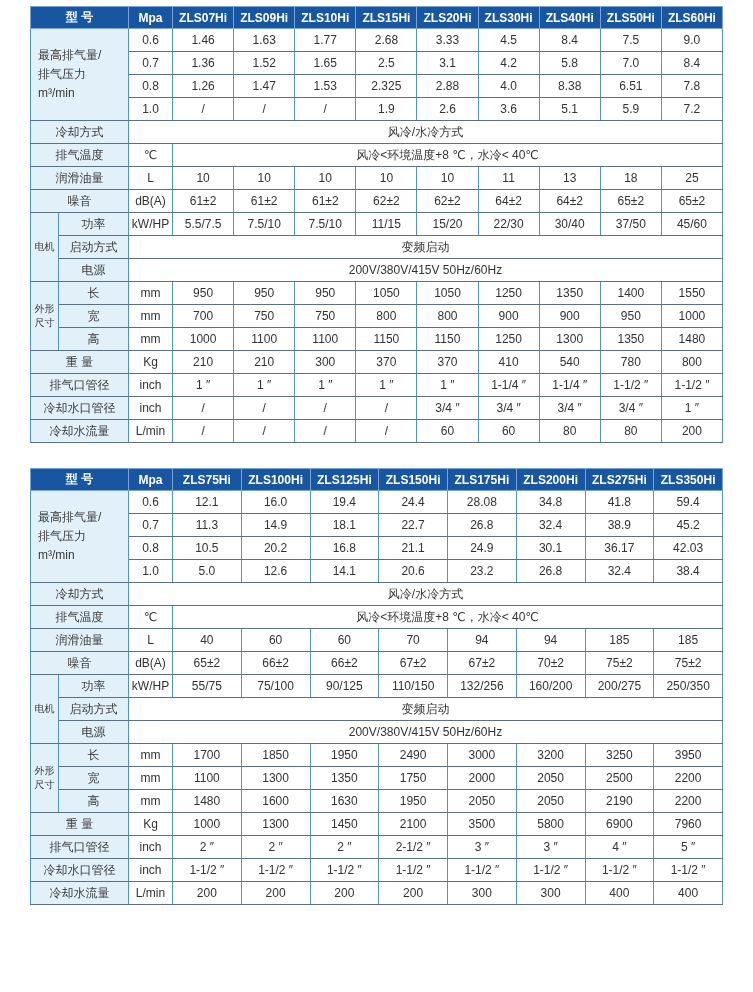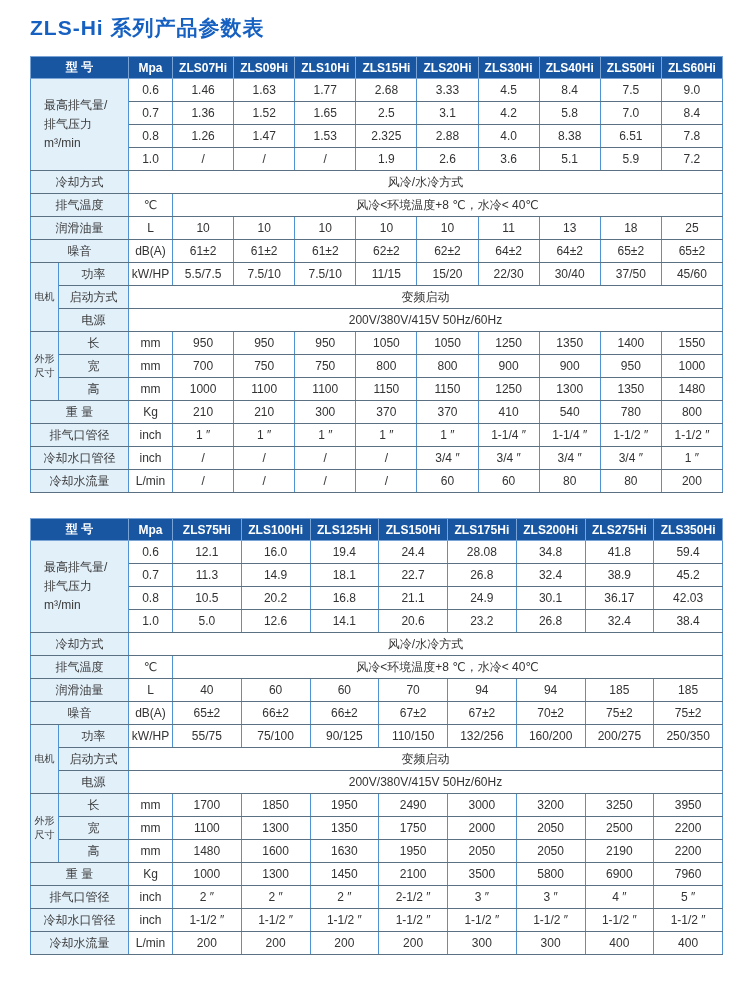--- a/index.html
+++ b/index.html
@@ -41,32 +41,31 @@
   table.spec thead th{
     background:var(--hbg);color:var(--htx);
     font-weight:bold;font-size:12px;
     height:19px;padding:2px;
     border:1px solid #7aa3d6;
     text-align:center;vertical-align:middle;
     overflow:hidden;white-space:nowrap;
   }
   table.spec td.lbl{background:var(--lbg);color:#3a3a3a;}
   table.spec td.cap{
-    text-align:left;padding-left:13px;line-height:1.6;white-space:normal;
+    text-align:left;padding-left:7px;line-height:1.6;white-space:normal;
   }
   table.spec td.grp{
     padding:2px 0;line-height:1.45;white-space:normal;
     word-break:break-all;font-size:10px;
   }
 </style>
 </head>
 <body>
 
 <div class="page">
-  <h1 class="page-title">ZLS-Hi 系列产品参数表</h1>
   <div id="tables">
       <table class="spec">
         <colgroup>
           <col style="width: 28px;">
           <col style="width: 70px;">
           <col style="width: 44px;">
           <col>
           <col>
           <col>
           <col>

